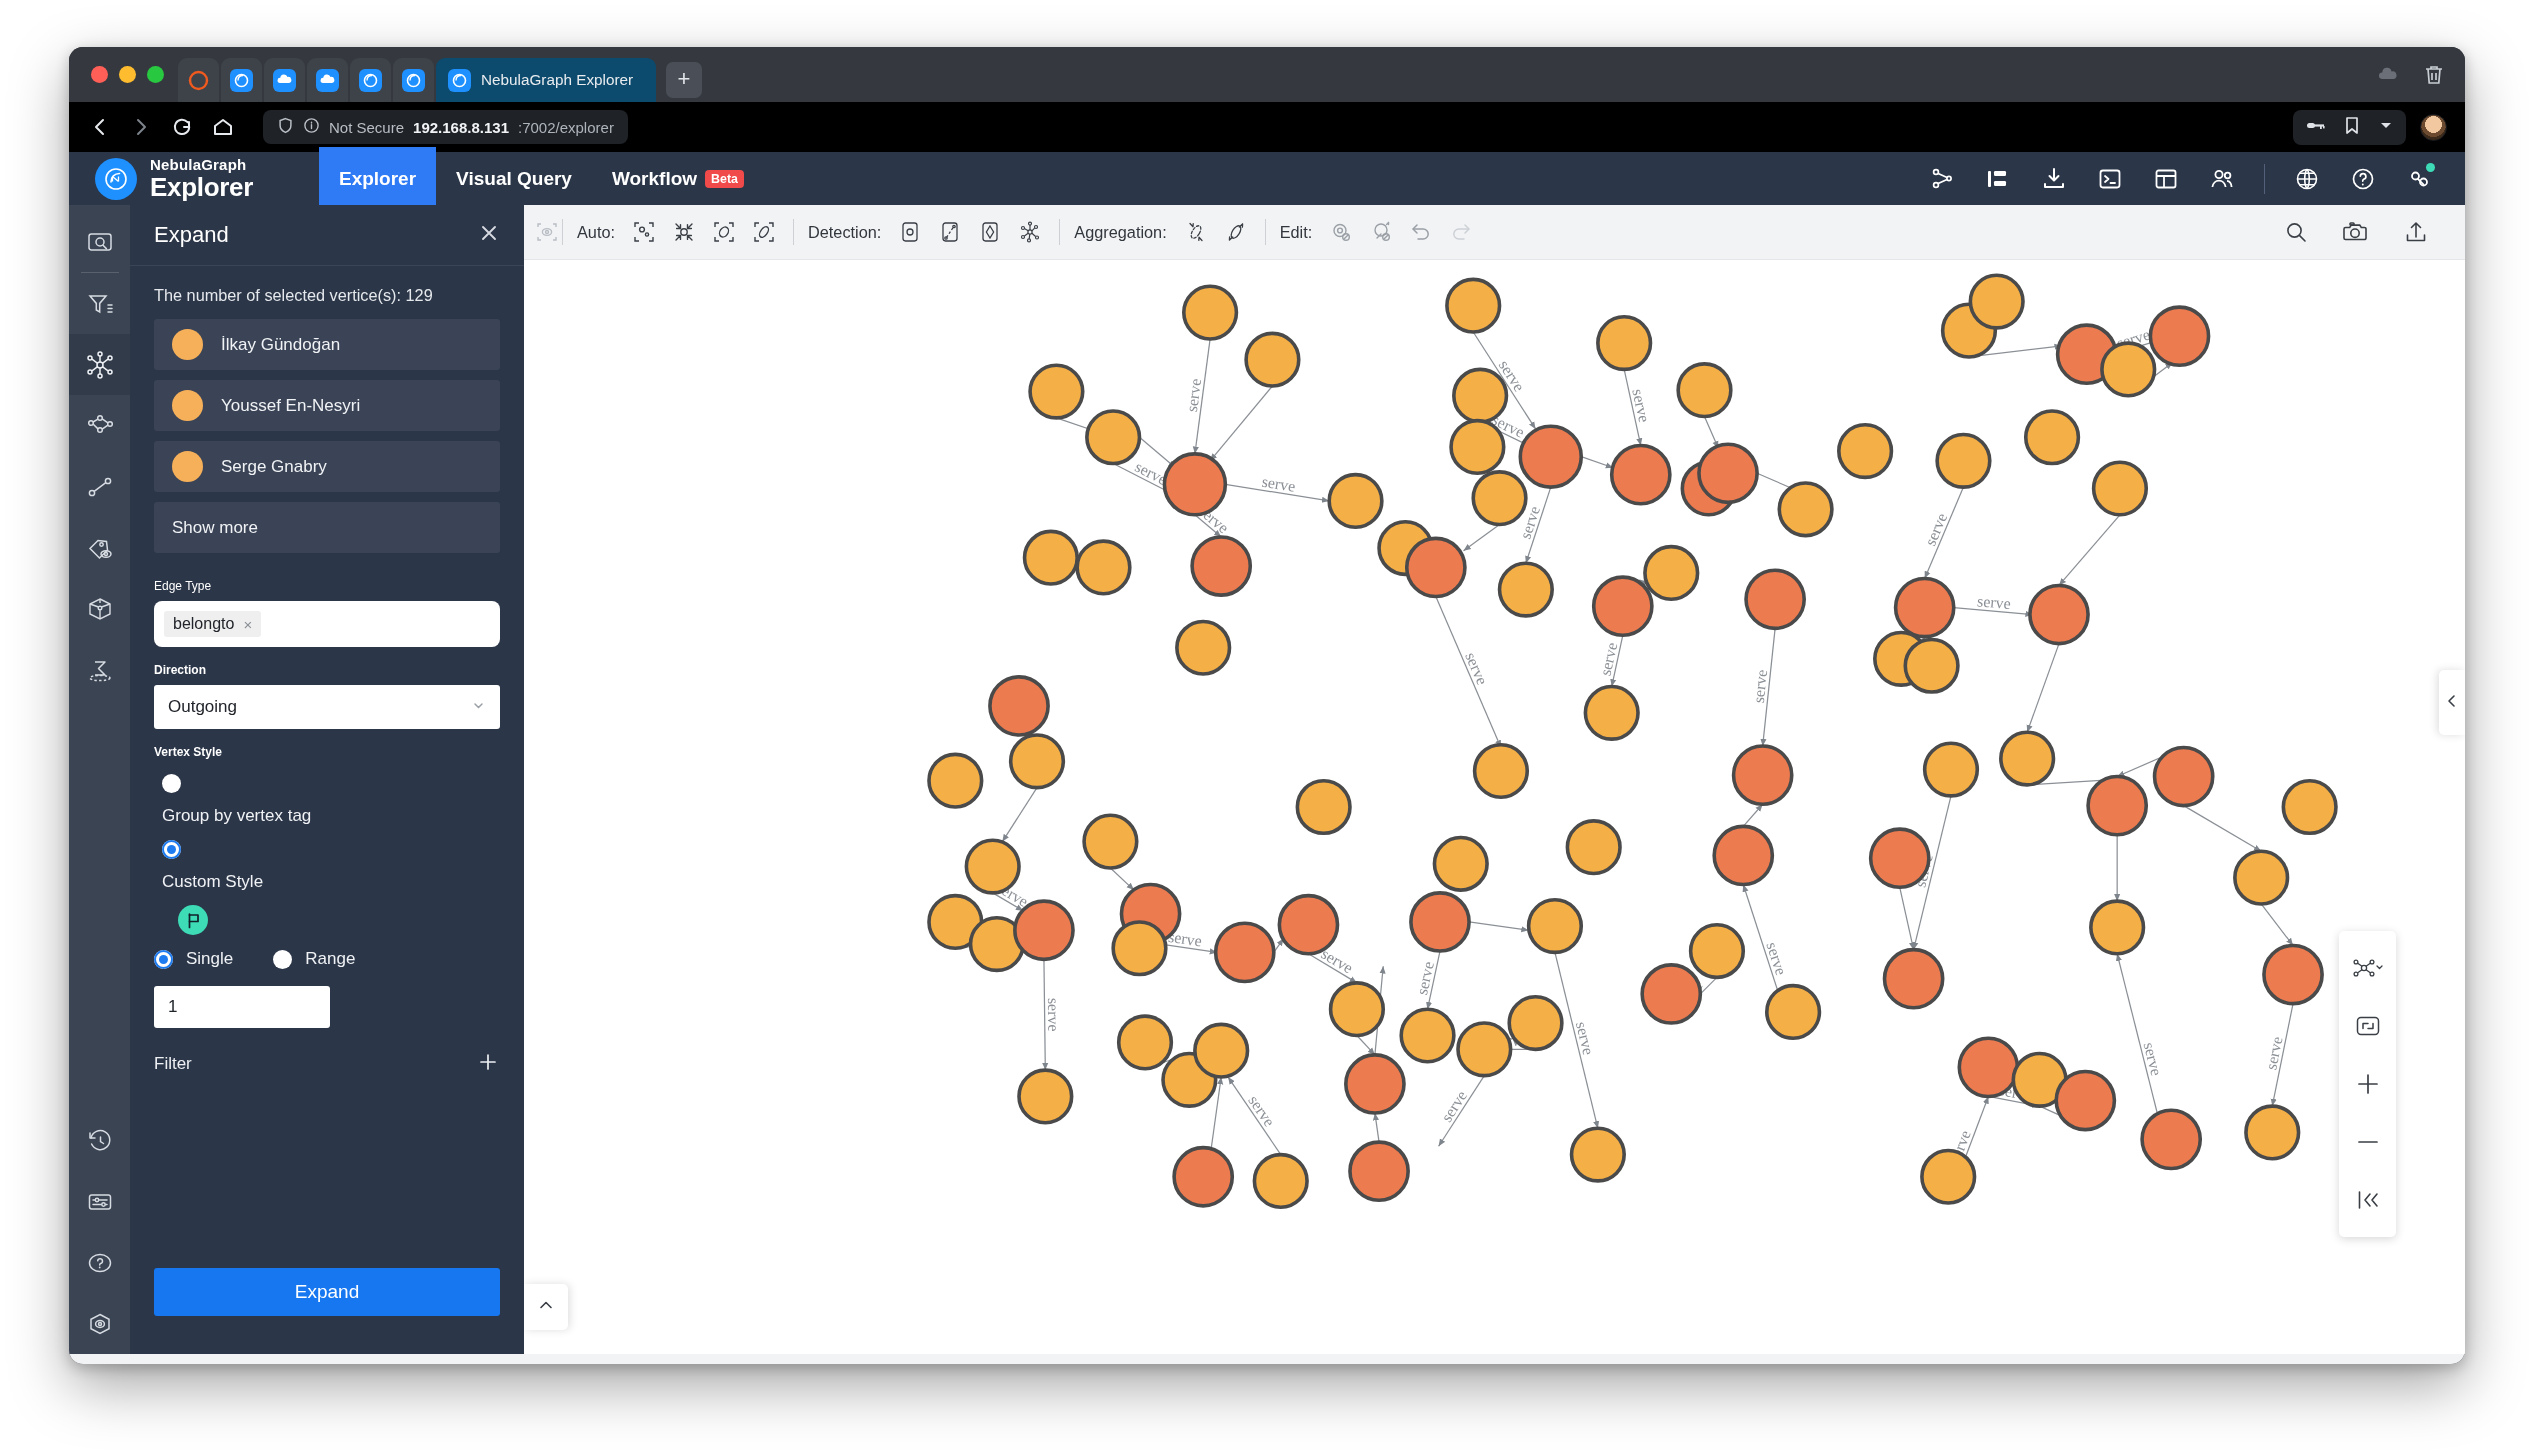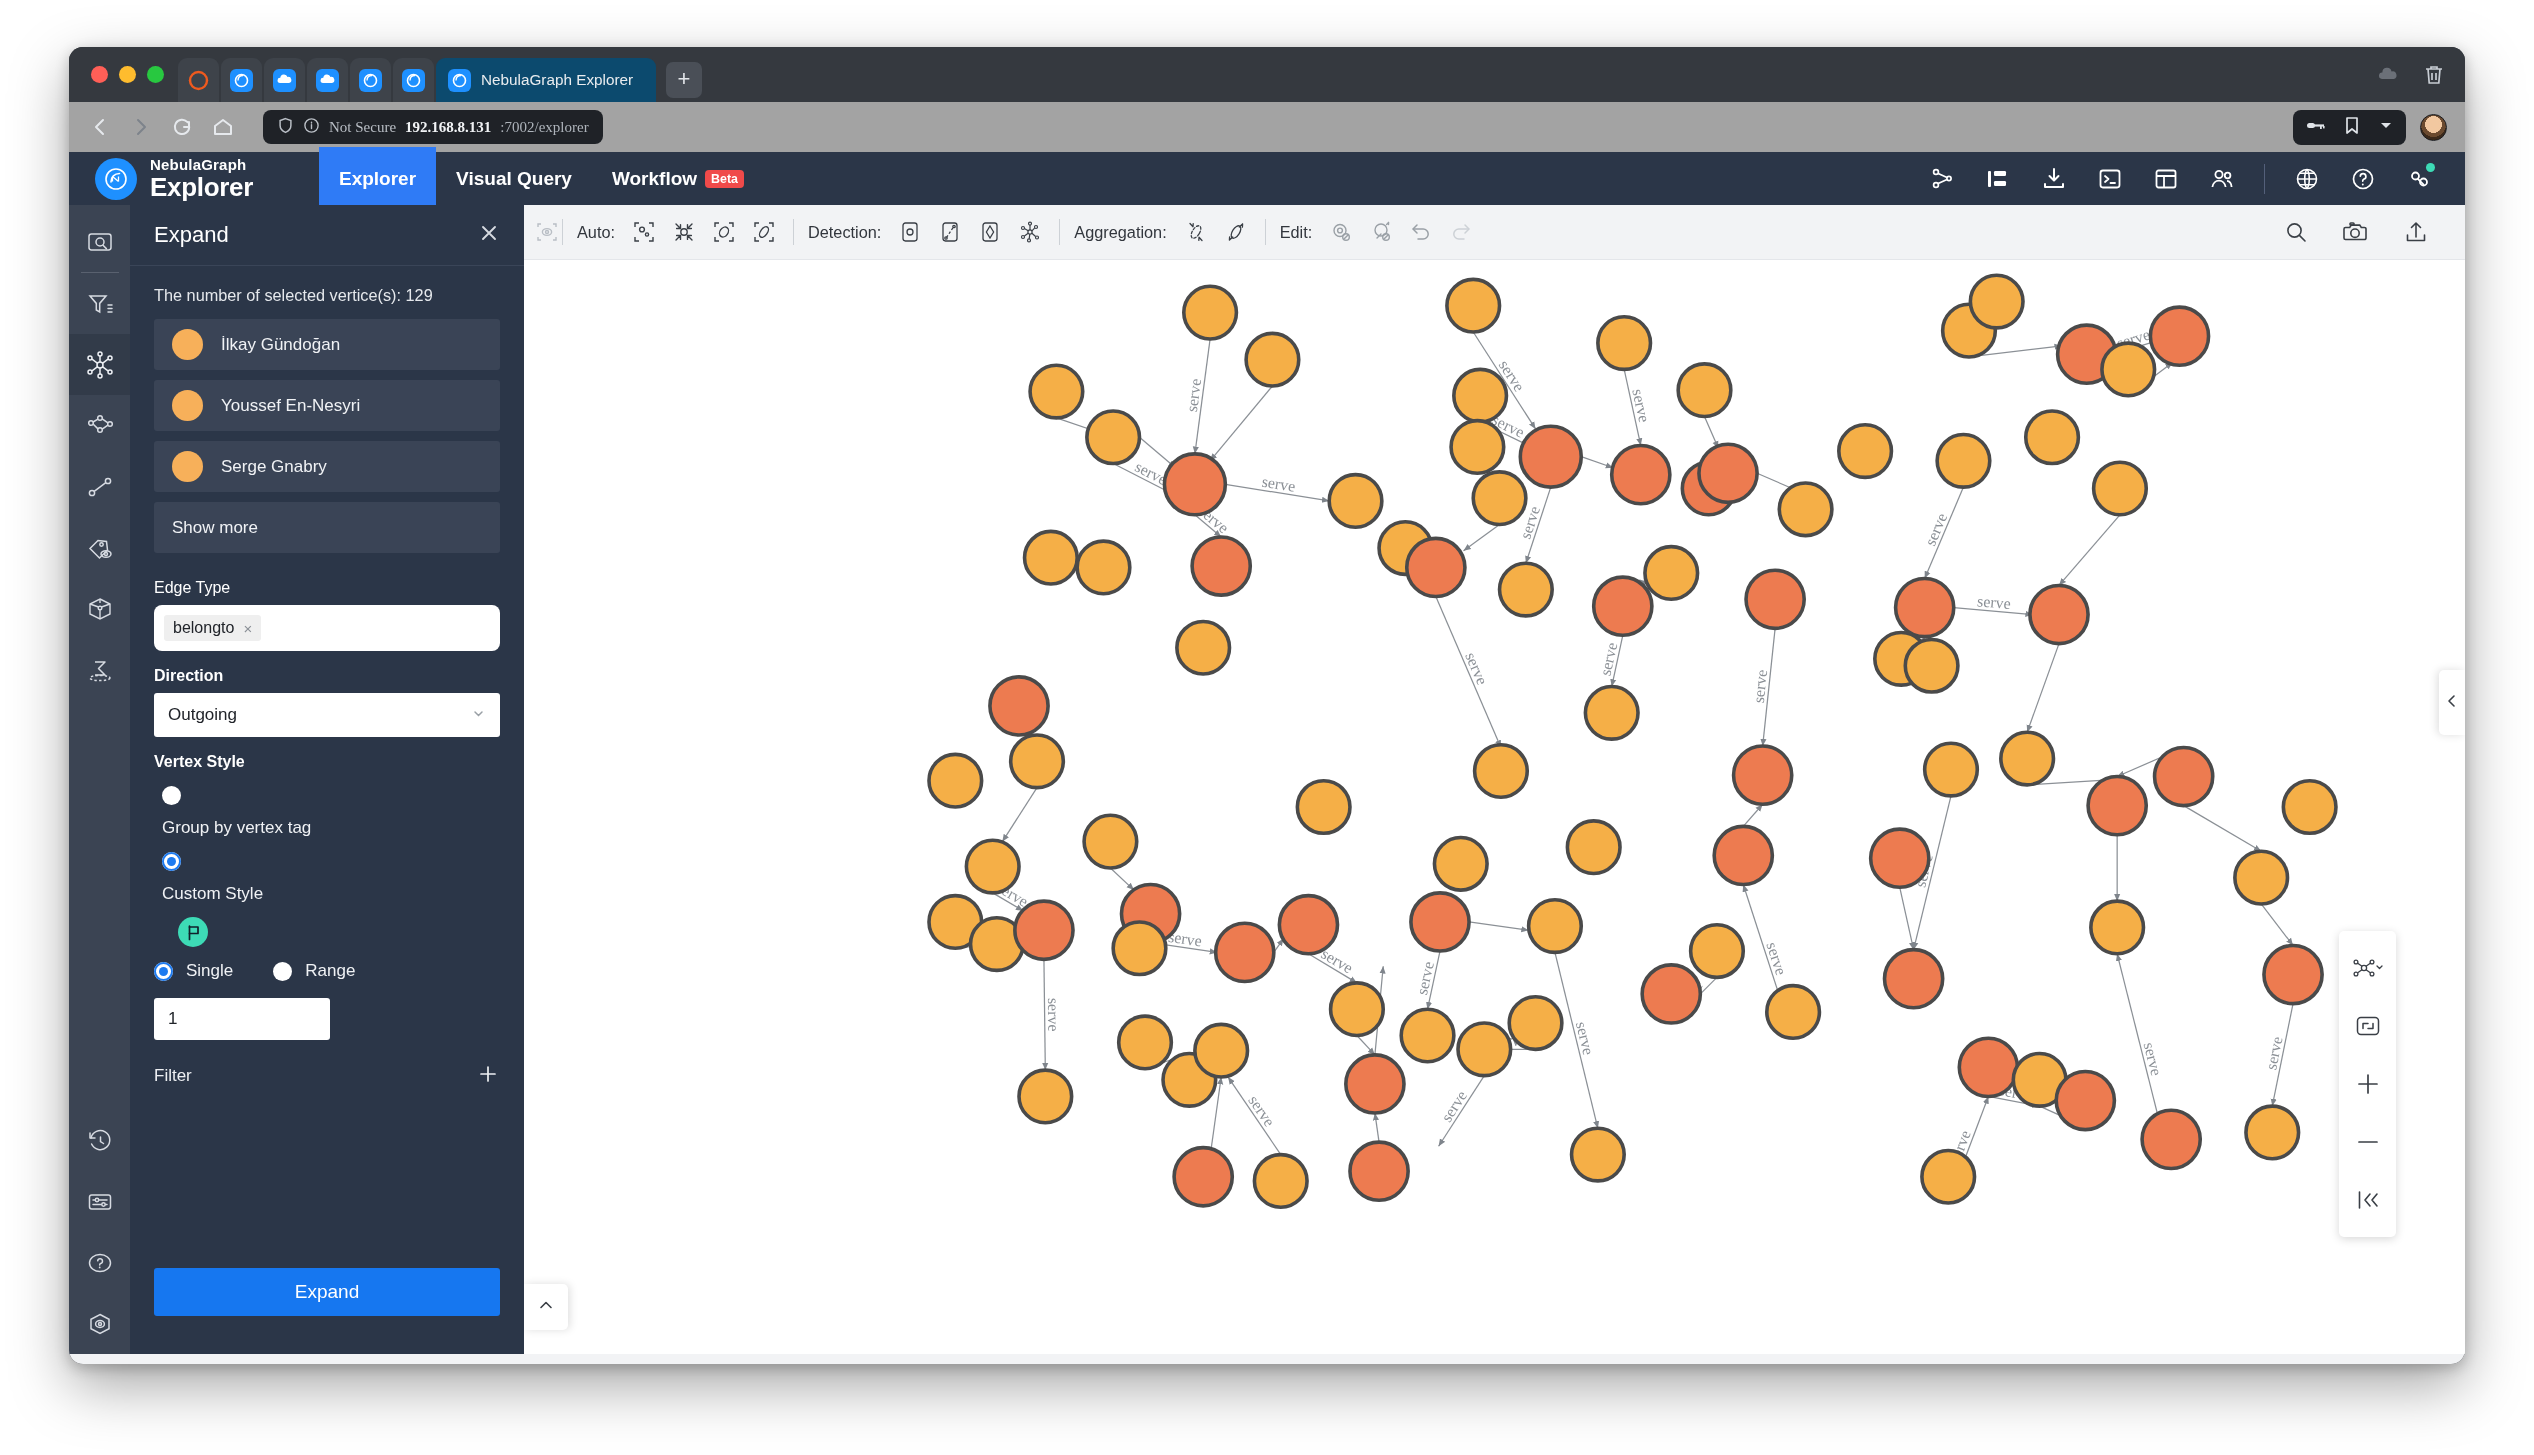--- a/index.html
+++ b/index.html
@@ -48,22 +48,22 @@
     background: #4a4f57; border-radius: 7px;
     color: #e3e6ea; font-size: 22px; line-height: 34px; text-align: center;
   }
   .tabstrip-right {
     position: absolute; right: 18px; bottom: 10px;
     display: flex; align-items: center; gap: 20px;
   }
 
   
   .urlbar {
-    height: 50px; background: #a3a3a3;
-    display: flex; align-items: center; padding: 0 18px; gap: 15px; font-family: Liberation Serif, serif;
+    height: 50px; background: #000000;
+    display: flex; align-items: center; padding: 0 18px; gap: 15px;
   }
   .navbtn { width: 26px; height: 26px; display:flex; align-items:center; justify-content:center; }
   .omnibox {
     flex: 0 1 auto; min-width: 0;
     height: 34px; background: #1f2227; border-radius: 8px;
     display: flex; align-items: center; gap: 9px; padding: 0 14px;
     margin-left: 12px;
   }
   .omnibox .notsecure { color: #b9bec5; font-size: 15px; white-space: nowrap; }
   .omnibox .urlhost { color: #f1f3f5; font-size: 15px; font-weight: bold; white-space: nowrap; }
@@ -135,21 +135,21 @@
   .vlist { padding: 0 24px; }
   .vrow {
     height: 51px; background: #3a4456; border-radius: 3px;
     display: flex; align-items: center; gap: 18px; padding: 0 18px; margin-bottom: 10px;
     cursor: pointer;
   }
   .vrow .bub { width: 31px; height: 31px; border-radius: 50%; background: #f7b05a; flex: 0 0 31px; }
   .vrow .nm { color: #f0f2f5; font-size: 17px; white-space: nowrap; overflow: hidden; text-overflow: ellipsis; }
   .vrow.more { gap: 0; }
 
-  .field-label { color: #fff; font-size: 16px; font-weight: bold; padding: 16px 24px 8px 24px; }
+  .field-label { color: #fff; font-size: 12px; font-weight: bold; padding: 16px 24px 8px 24px; }
   .field-label.plain { font-weight: normal; }
   .fieldbox { margin: 0 24px; }
   .tagselect {
     background: #fff; border-radius: 8px; min-height: 46px;
     display: flex; align-items: center; padding: 0 10px;
   }
   .tag {
     background: #efefef; border-radius: 3px; display: flex; align-items: center; gap: 9px;
     padding: 4px 9px; font-size: 16px; color: #21242a;
   }

